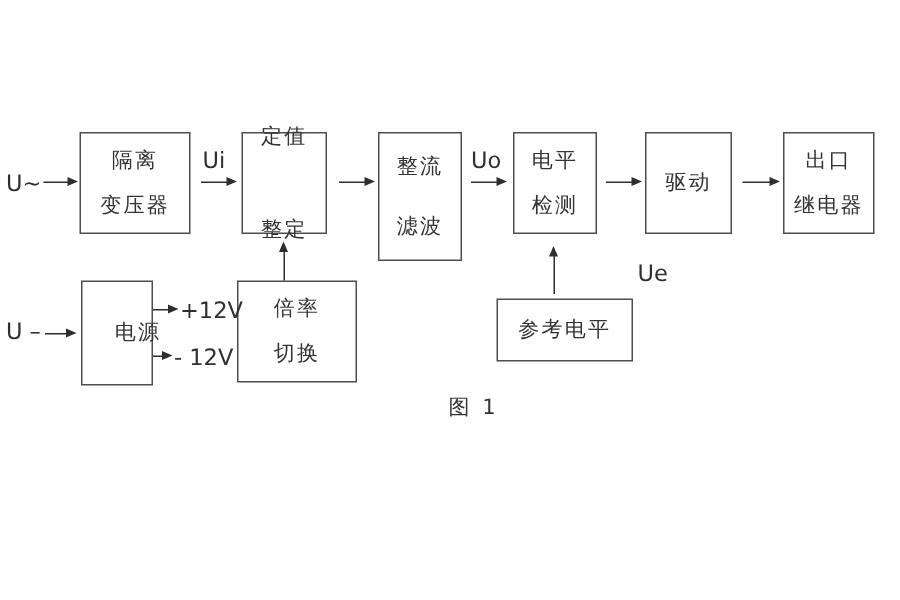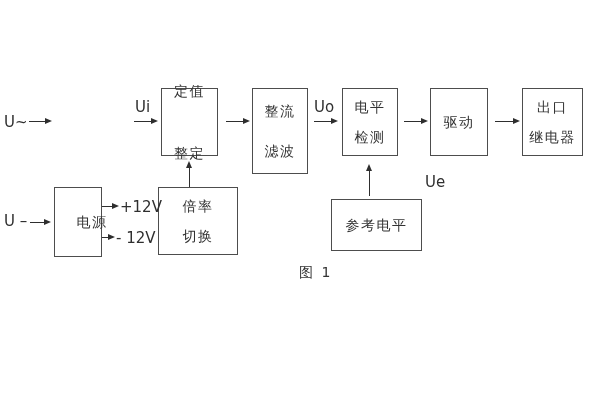--- a/index.html
+++ b/index.html
@@ -75,20 +75,24 @@
     border-left: 3.5px solid transparent;
     border-right: 3.5px solid transparent;
     border-bottom: 7px solid #2e2e2e;
   }
 </style>
 </head>
 <body>
 
 <div class="canvas">
 
+  <div class="box" style="left:53px; top:88px; width:74px; height:68px;">
+    <span>隔离</span>
+    <span>变压器</span>
+  </div>
 
   <div class="box" style="left:161px; top:88px; width:57px; height:68px;gap:48px;">
     <span>定值</span>
     <span>整定</span>
   </div>
 
   <div class="box" style="left:252px; top:88px; width:56px; height:86px;gap:26px;">
     <span>整流</span>
     <span>滤波</span>
   </div>
@@ -109,21 +113,21 @@
 
   <div class="box" style="left:54px; top:187px; width:48px; height:70px;padding-left:28px;">
     <span>电源</span>
   </div>
 
   <div class="box" style="left:158px; top:187px; width:80px; height:68px;">
     <span>倍率</span>
     <span>切换</span>
   </div>
 
-  <div class="box" style="left:331px; top:199px; width:91px; height:52px;">
+  <div class="box" style="left:331px; top:199px; width:91px; height:42px;">
     <span>参考电平</span>
   </div>
 
   <div class="arrow-h" style="left:29px; top:121px; width:17px;"></div>
   <div class="arrow-h" style="left:134px; top:121px; width:18px;"></div>
   <div class="arrow-h" style="left:226px; top:121px; width:18px;"></div>
   <div class="arrow-h" style="left:314px; top:121px; width:18px;"></div>
   <div class="arrow-h" style="left:404px; top:121px; width:18px;"></div>
   <div class="arrow-h" style="left:495px; top:121px; width:19px;"></div>
 

